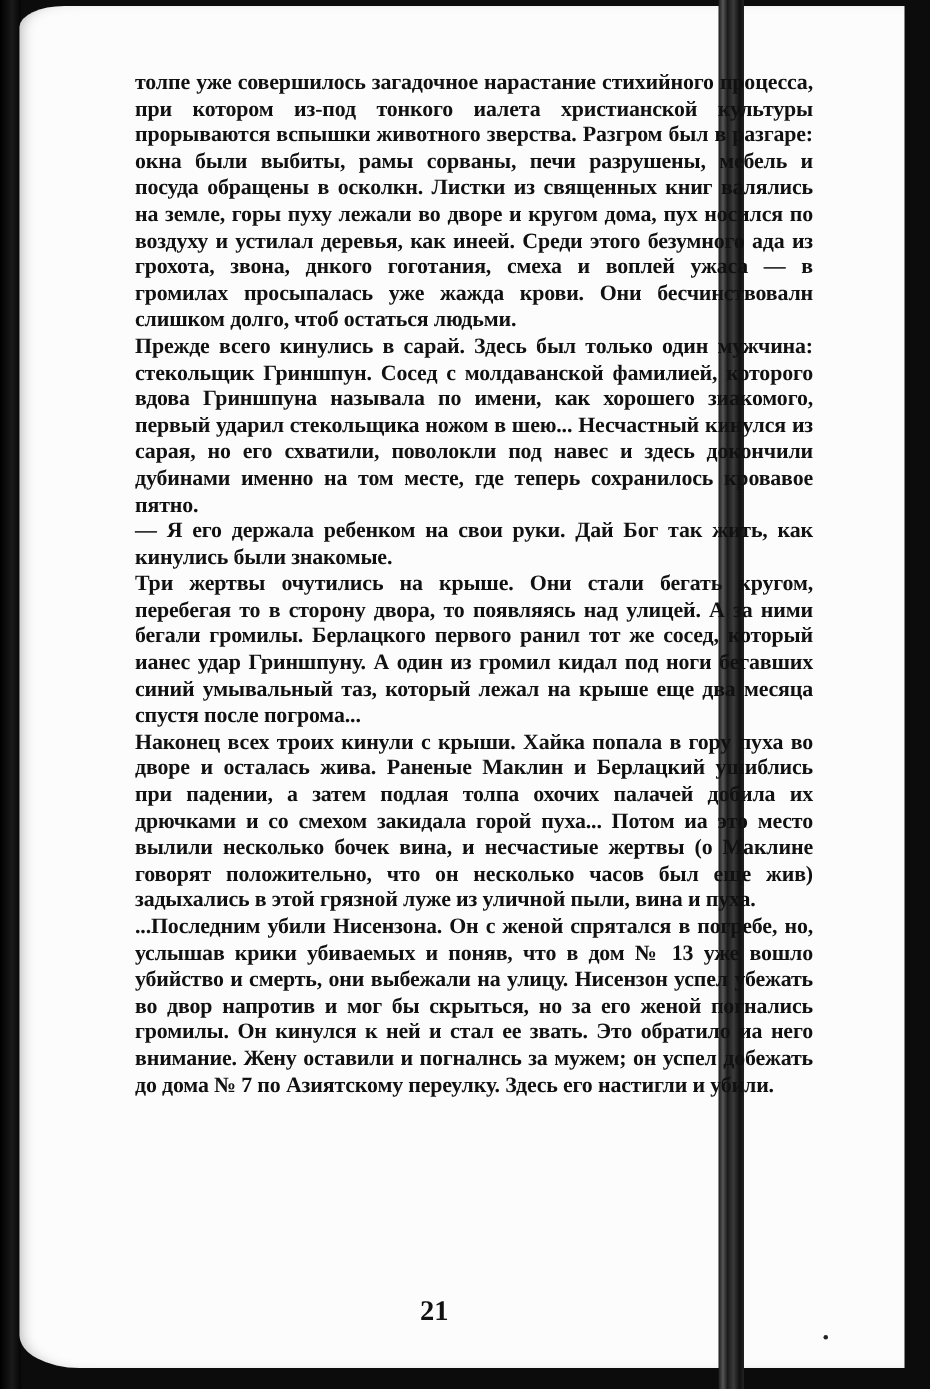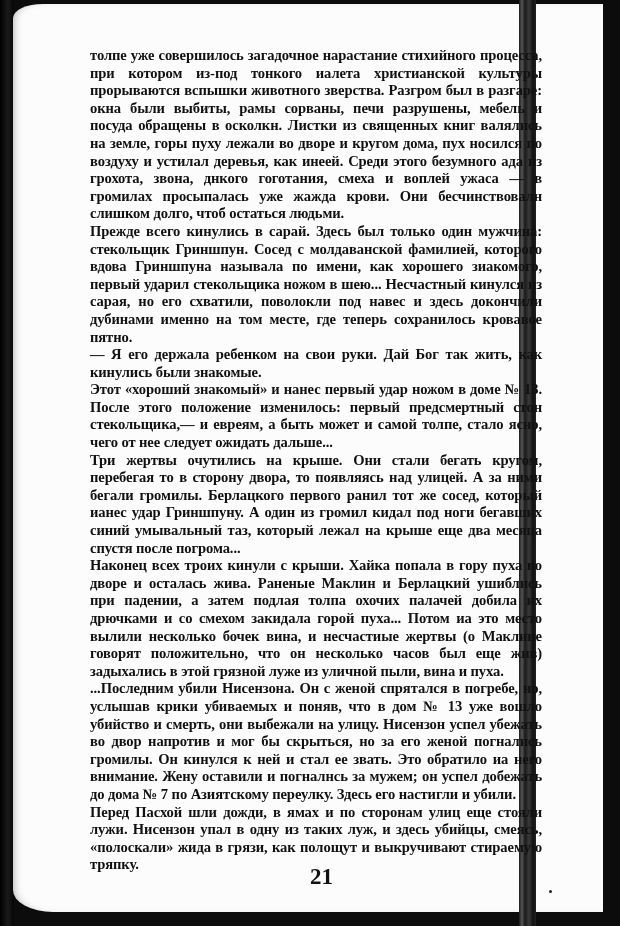--- a/index.html
+++ b/index.html
@@ -5,21 +5,21 @@
     html, body {
       margin: 0;
       padding: 0;
       width: 620px;
       height: 926px;
       background: #0c0c0c;
       overflow: hidden;
     }
     .scan {
       position: relative;
-      width: 536px;
+      width: 496px;
       height: 926px;
       background: #0c0c0c;
     }
     .page {
       position: absolute;
       left: 13px;
       top: 4px;
       width: 590px;
       height: 908px;
       background: #fcfcfc;
@@ -58,24 +58,23 @@
     }
     .para {
       margin: 0;
       text-indent: 0;
     }
     .page-number {
       position: absolute;
       left: 280px;
       top: 864px;
       font-family: "Liberation Serif", serif;
-      font-size: 23px;
+      font-size: 19px;
       font-weight: bold;
       color: #111;
-      margin-left: 30px;
     }
     .speck {
       position: absolute;
       left: 549px;
       top: 890px;
       width: 3px;
       height: 3px;
       background: #222;
       border-radius: 50%;
     }
@@ -85,23 +84,21 @@
 
 <div class="scan">
   <div class="spine-left"></div>
   <div class="page"></div>
   <div class="spine-right"></div>
 
   <div class="text-block">
     <p class="para">толпе уже совершилось загадочное нарастание стихийного процесса, при котором из-под тонкого иалета христианской культуры прорываются вспышки животного зверства. Разгром был в разгаре: окна были выбиты, рамы сорваны, печи разрушены, мебель и посуда обращены в осколкн. Листки из священных книг валялись на земле, горы пуху лежали во дворе и кругом дома, пух носился по воздуху и устилал деревья, как инеей. Среди этого безумного ада из грохота, звона, днкого гоготания, смеха и воплей ужаса — в громилах просыпалась уже жажда крови. Они бесчинствовалн слишком долго, чтоб остаться людьми.</p>
     <p class="para">Прежде всего кинулись в сарай. Здесь был только один мужчина: стекольщик Гриншпун. Сосед с молдаванской фамилией, которого вдова Гриншпуна называла по имени, как хорошего зиакомого, первый ударил стекольщика ножом в шею... Несчастный кинулся из сарая, но его схватили, поволокли под навес и здесь докончили дубинами именно на том месте, где теперь сохранилось кровавое пятно.</p>
     <p class="para">— Я его держала ребенком на свои руки. Дай Бог так жить, как кинулись были знакомые.</p>
-    <p class="para">Этот «хороший знакомый» и нанес первый удар ножом в доме № 13. После этого положение изменилось: первый предсмертный стон стекольщика,— и евреям, а быть может и самой толпе, стало ясно, чего от нее следует ожидать дальше...</p>
     <p class="para">Три жертвы очутились на крыше. Они стали бегать кругом, перебегая то в сторону двора, то появляясь над улицей. А за ними бегали громилы. Берлацкого первого ранил тот же сосед, который ианес удар Гриншпуну. А один из громил кидал под ноги бегавших синий умывальный таз, который лежал на крыше еще два месяца спустя после погрома...</p>
     <p class="para">Наконец всех троих кинули с крыши. Хайка попала в гору пуха во дворе и осталась жива. Раненые Маклин и Берлацкий ушиблись при падении, а затем подлая толпа охочих палачей добила их дрючками и со смехом закидала горой пуха... Потом иа это место вылили несколько бочек вина, и несчастиые жертвы (о Маклине говорят положительно, что он несколько часов был еще жив) задыхались в этой грязной луже из уличной пыли, вина и пуха.</p>
     <p class="para">...Последним убили Нисензона. Он с женой спрятался в погребе, но, услышав крики убиваемых и поняв, что в дом № 13 уже вошло убийство и смерть, они выбежали на улицу. Нисензон успел убежать во двор напротив и мог бы скрыться, но за его женой погнались громилы. Он кинулся к ней и стал ее звать. Это обратило иа него внимание. Жену оставили и погналнсь за мужем; он успел добежать до дома № 7 по Азиятскому переулку. Здесь его настигли и убили.</p>
-    <p class="para">Перед Пасхой шли дожди, в ямах и по сторонам улиц еще стояли лужи. Нисензон упал в одну из таких луж, и здесь убийцы, смеясь, «полоскали» жида в грязи, как полощут и выкручивают стираемую тряпку.</p>
 
   </div>
 
   <div class="page-number">21</div>
   <div class="speck"></div>
 </div>
 
 </body></html>

